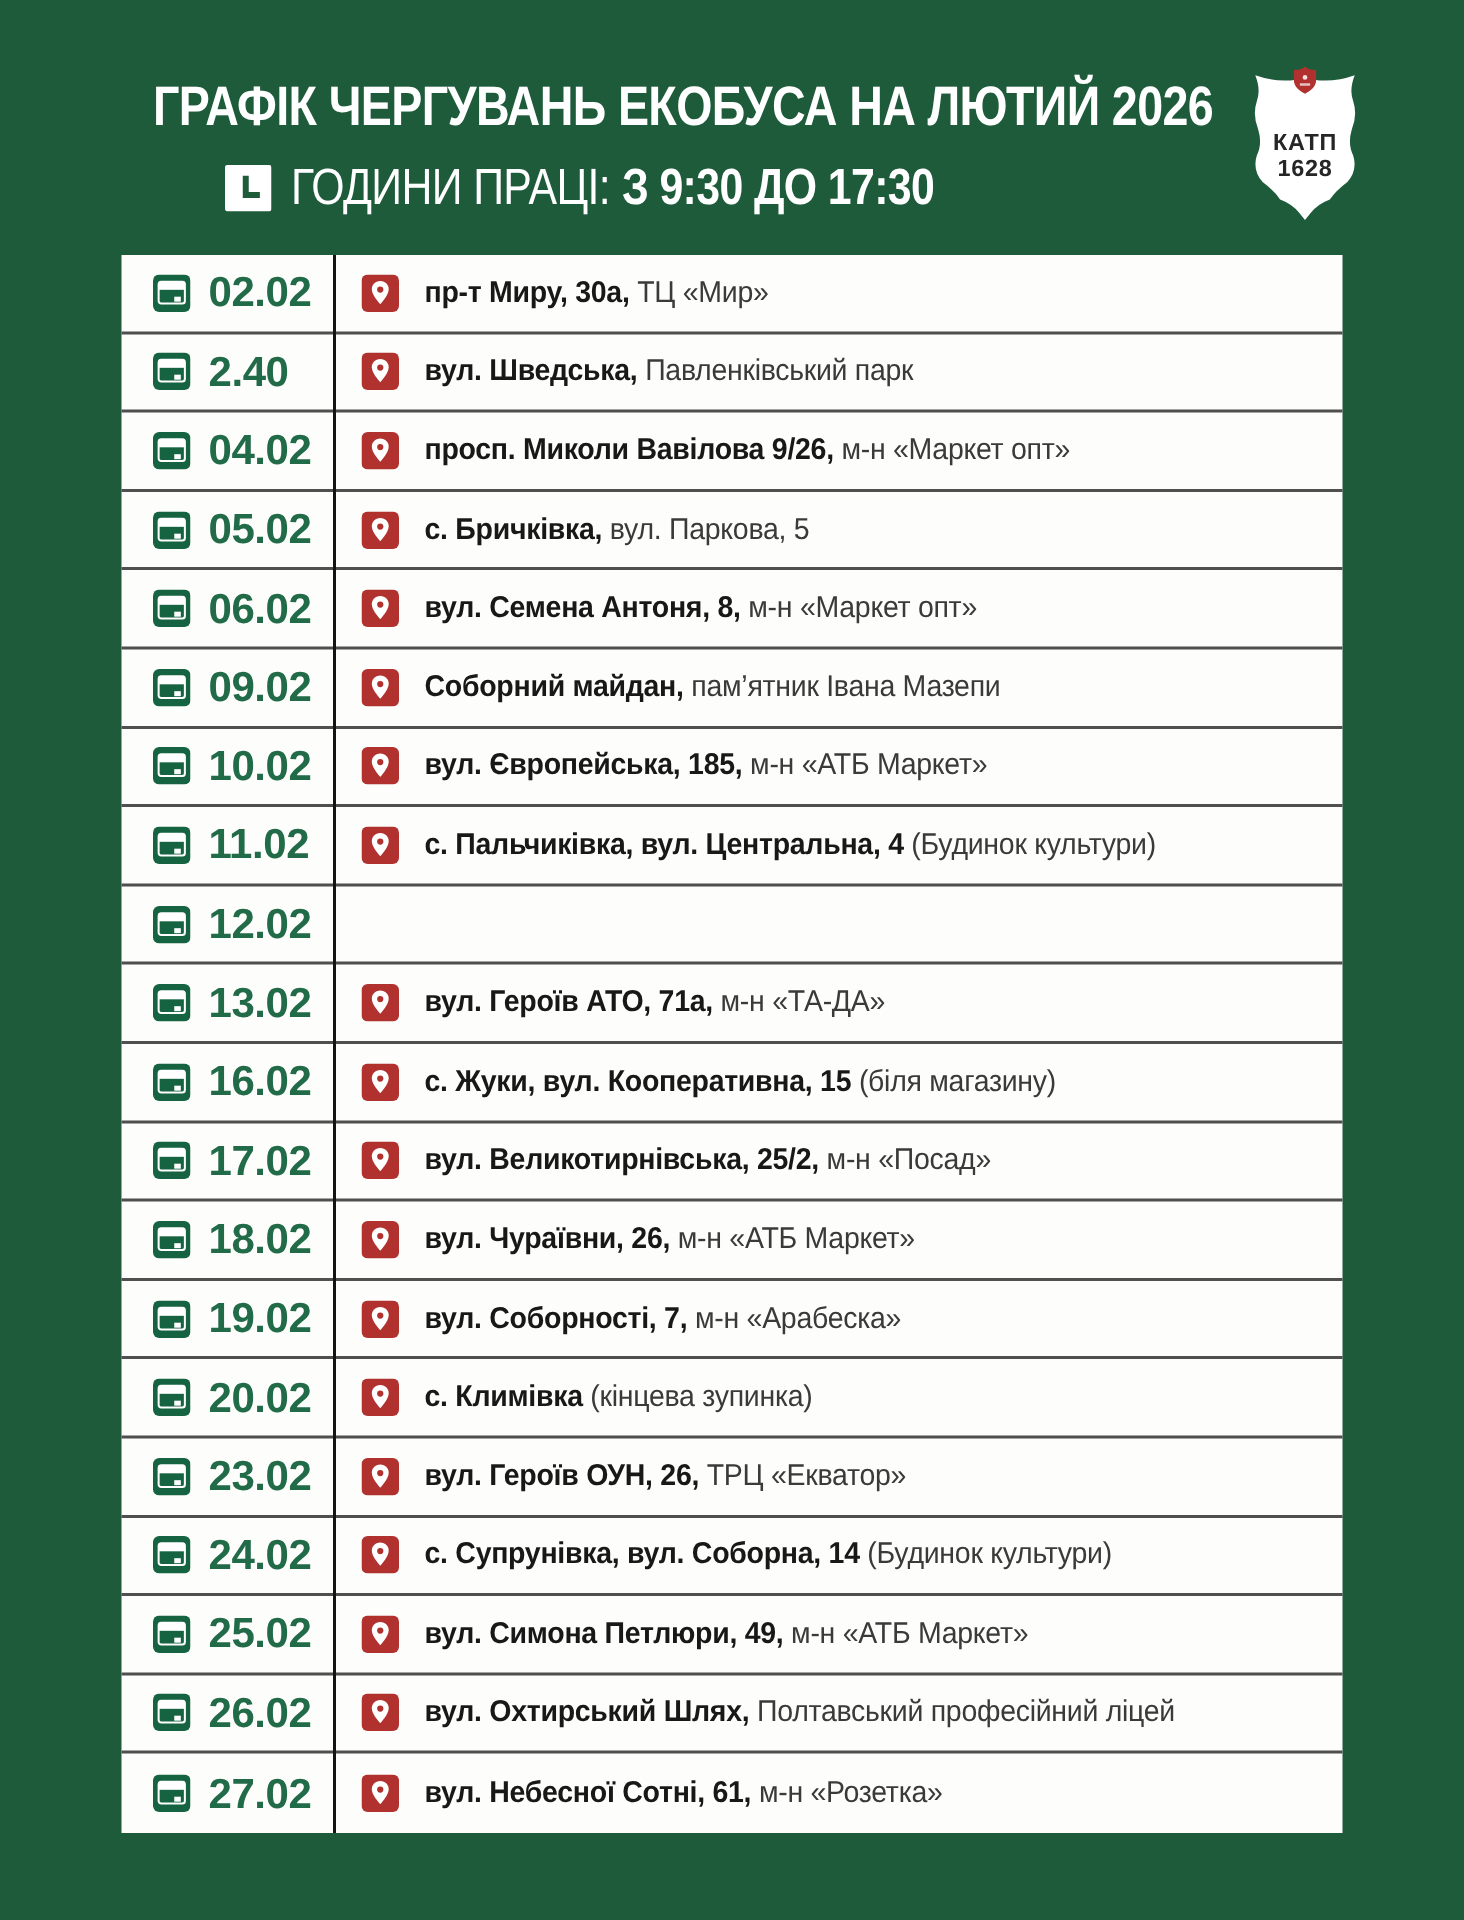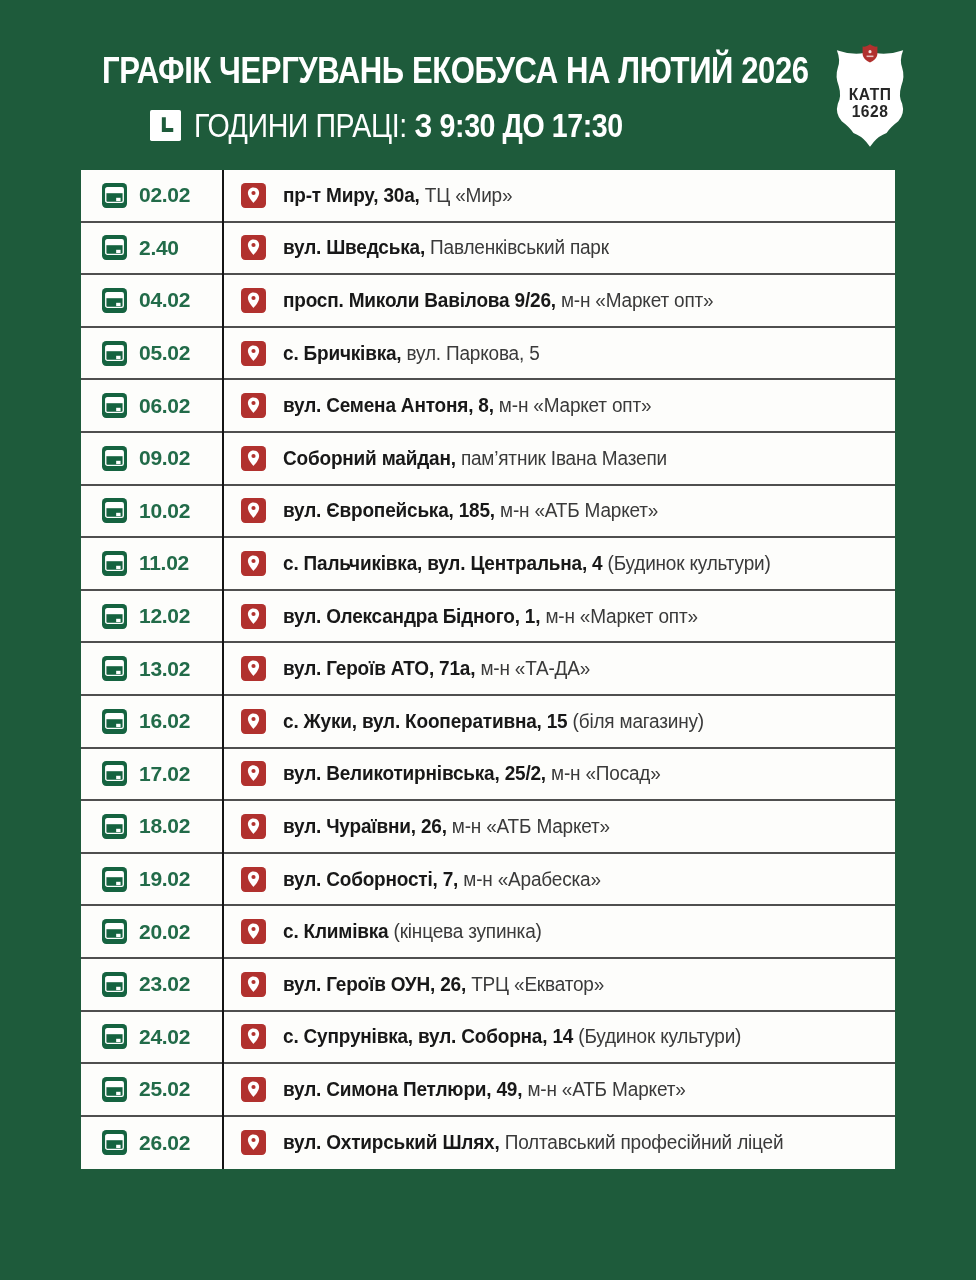--- a/index.html
+++ b/index.html
@@ -48,21 +48,21 @@
   .row:last-child { border-bottom:none; }
   .date-cell {
     width:141px; flex:0 0 141px; box-sizing:border-box;
     display:flex; align-items:center; gap:12px; padding-left:21px;
   }
   .addr-cell {
     flex:1; display:flex; align-items:center; gap:17px; padding-left:19px;
   }
   .cal-icon, .pin-icon { width:25px; height:25px; flex:0 0 25px; }
   .date-txt {
-    font-size:21px; font-weight:700; color:#226B49; letter-spacing:-0.3px;text-align:right;
+    font-size:28px; font-weight:700; color:#226B49; letter-spacing:-0.3px;text-align:right;
   }
   .addr-txt {
     font-size:20px; color:#3A3A3A; white-space:nowrap;
     display:inline-block; transform:scaleX(0.95); transform-origin:0 50%;
     letter-spacing:-0.2px;
   }
   .addr-txt b { font-weight:700; color:#181818; }
 </style>
 </head>
 <body>
@@ -265,28 +265,20 @@
   <div class="row">
     <div class="date-cell">
       <svg class="cal-icon" viewBox="0 0 24 24">
         <rect x="0" y="0" width="24" height="24" rx="4" fill="#156340"></rect>
         <rect x="3.6" y="4.6" width="16.8" height="14" rx="1.6" fill="none" stroke="#FFFFFF" stroke-width="1.3"></rect>
         <rect x="3.6" y="4.6" width="16.8" height="5.2" fill="#FFFFFF"></rect>
         <rect x="13.6" y="14.2" width="4.2" height="3.2" fill="#FFFFFF"></rect>
       </svg>
       <span class="date-txt">12.02</span>
     </div>
-    <div class="addr-cell">
-      <svg class="pin-icon" viewBox="0 0 24 24">
-        <rect x="0" y="0" width="24" height="24" rx="4" fill="#B1312E"></rect>
-        <path d="M12,4.2 c-3.3,0 -5.4,2.4 -5.4,5.3 c0,3.9 5.4,9.6 5.4,9.6 s5.4,-5.7 5.4,-9.6 c0,-2.9 -2.1,-5.3 -5.4,-5.3 z" fill="#FFFFFF"></path>
-        <circle cx="12" cy="9.6" r="2" fill="#B1312E"></circle>
-      </svg>
-      <span class="addr-txt"><b>вул. Олександра Бідного, 1,</b> <span>м-н «Маркет опт»</span></span>
-    </div>
   </div>
 
   <div class="row">
     <div class="date-cell">
       <svg class="cal-icon" viewBox="0 0 24 24">
         <rect x="0" y="0" width="24" height="24" rx="4" fill="#156340"></rect>
         <rect x="3.6" y="4.6" width="16.8" height="14" rx="1.6" fill="none" stroke="#FFFFFF" stroke-width="1.3"></rect>
         <rect x="3.6" y="4.6" width="16.8" height="5.2" fill="#FFFFFF"></rect>
         <rect x="13.6" y="14.2" width="4.2" height="3.2" fill="#FFFFFF"></rect>
       </svg>
@@ -475,14 +467,33 @@
     <div class="addr-cell">
       <svg class="pin-icon" viewBox="0 0 24 24">
         <rect x="0" y="0" width="24" height="24" rx="4" fill="#B1312E"></rect>
         <path d="M12,4.2 c-3.3,0 -5.4,2.4 -5.4,5.3 c0,3.9 5.4,9.6 5.4,9.6 s5.4,-5.7 5.4,-9.6 c0,-2.9 -2.1,-5.3 -5.4,-5.3 z" fill="#FFFFFF"></path>
         <circle cx="12" cy="9.6" r="2" fill="#B1312E"></circle>
       </svg>
       <span class="addr-txt"><b>вул. Охтирський Шлях,</b> <span>Полтавський професійний ліцей</span></span>
     </div>
   </div>
 
+  <div class="row">
+    <div class="date-cell">
+      <svg class="cal-icon" viewBox="0 0 24 24">
+        <rect x="0" y="0" width="24" height="24" rx="4" fill="#156340"></rect>
+        <rect x="3.6" y="4.6" width="16.8" height="14" rx="1.6" fill="none" stroke="#FFFFFF" stroke-width="1.3"></rect>
+        <rect x="3.6" y="4.6" width="16.8" height="5.2" fill="#FFFFFF"></rect>
+        <rect x="13.6" y="14.2" width="4.2" height="3.2" fill="#FFFFFF"></rect>
+      </svg>
+      <span class="date-txt">27.02</span>
+    </div>
+    <div class="addr-cell">
+      <svg class="pin-icon" viewBox="0 0 24 24">
+        <rect x="0" y="0" width="24" height="24" rx="4" fill="#B1312E"></rect>
+        <path d="M12,4.2 c-3.3,0 -5.4,2.4 -5.4,5.3 c0,3.9 5.4,9.6 5.4,9.6 s5.4,-5.7 5.4,-9.6 c0,-2.9 -2.1,-5.3 -5.4,-5.3 z" fill="#FFFFFF"></path>
+        <circle cx="12" cy="9.6" r="2" fill="#B1312E"></circle>
+      </svg>
+      <span class="addr-txt"><b>вул. Небесної Сотні, 61,</b> <span>м-н «Розетка»</span></span>
+    </div>
+  </div>
 </div>
 </div>
 
 </body></html>

